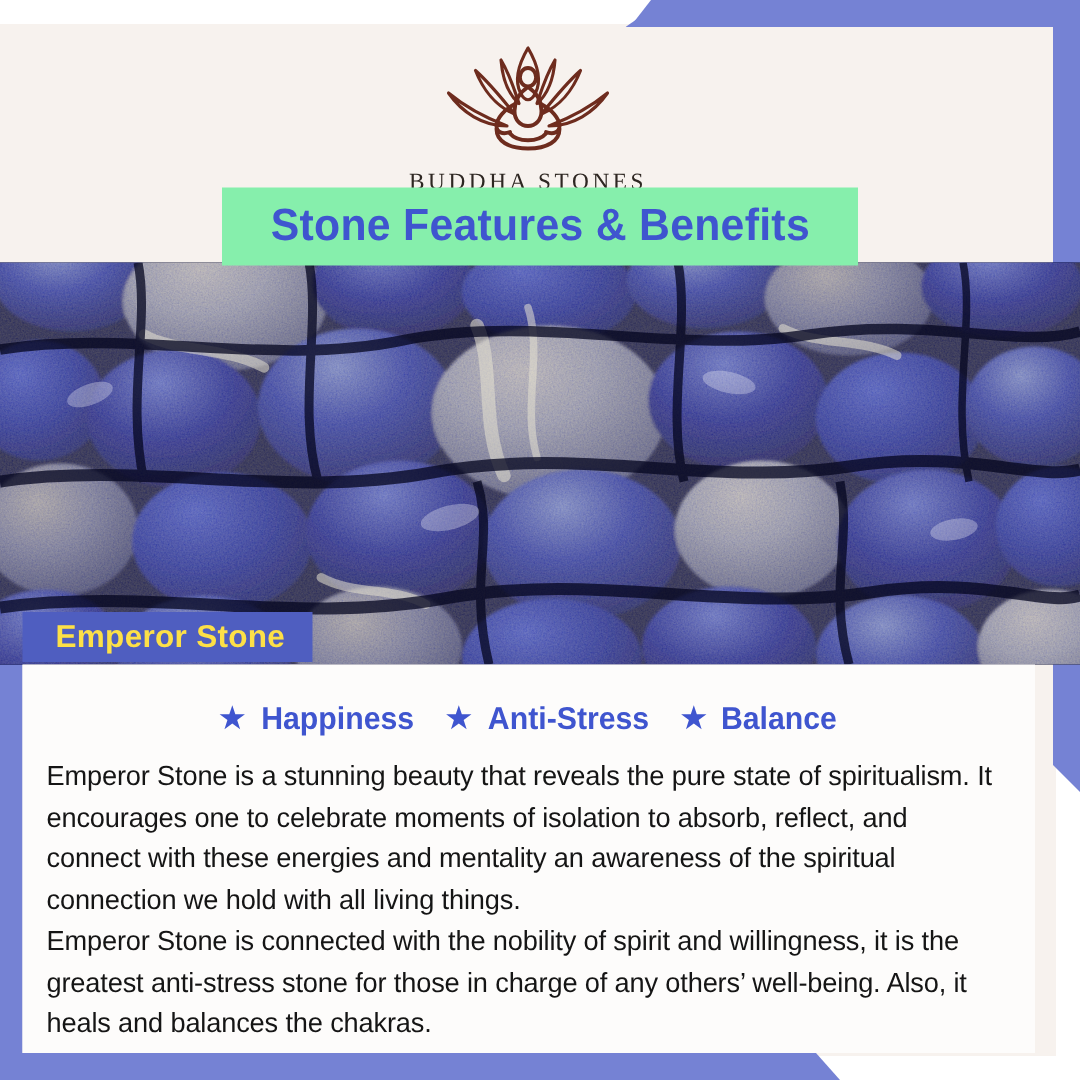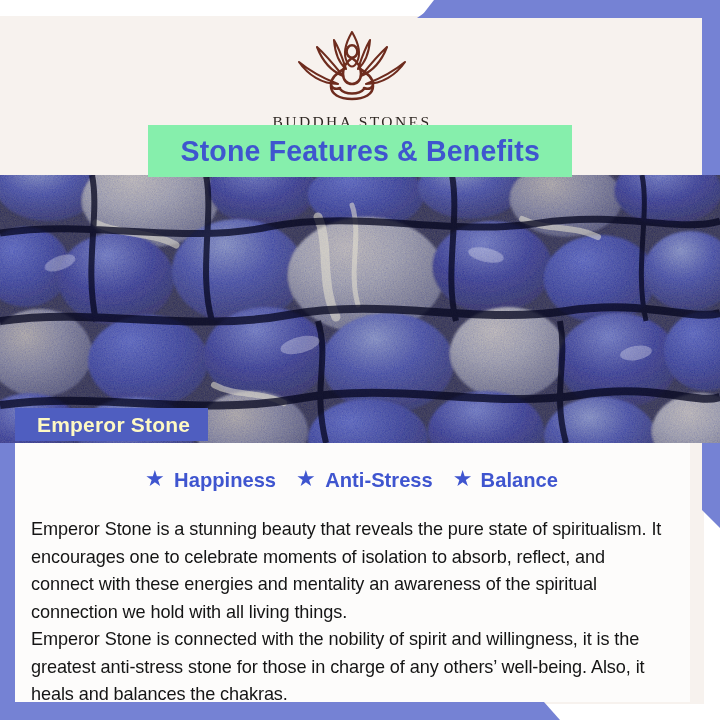--- a/index.html
+++ b/index.html
@@ -153,21 +153,21 @@
     top: 408px;
     left: 15px;
     height: 33px;
     padding: 0 18px 0 22px;
     background: #4f5ec0;
     display: flex;
     align-items: center;
     z-index: 5;
   }
   .stone-label-text {
-    color: #fef9c3;
+    color: #fde047;
     font-size: 21px;
     font-weight: bold;
     letter-spacing: 0.2px;
     white-space: nowrap;
   }
 
   
   .body-panel {
     position: absolute;
     top: 443px;
@@ -201,21 +201,21 @@
   .benefit-label {
     font-family: "Liberation Sans Narrow", "Liberation Sans", sans-serif;
     font-size: 21px;
     font-weight: bold;
     color: #3f55cf;
     white-space: nowrap;
     transform: scaleX(0.96);
   }
 
   .paragraphs {
-    margin-top: 20px;
+    margin-top: 8px;
     padding: 0 6px 0 8px;
   }
   .paragraph {
     font-family: "Liberation Sans Narrow", "Liberation Sans", sans-serif;
     font-size: 18.4px;
     line-height: 27.5px;
     color: #151515;
     letter-spacing: -0.1px;
     transform: scaleX(0.985);
     transform-origin: left center;

